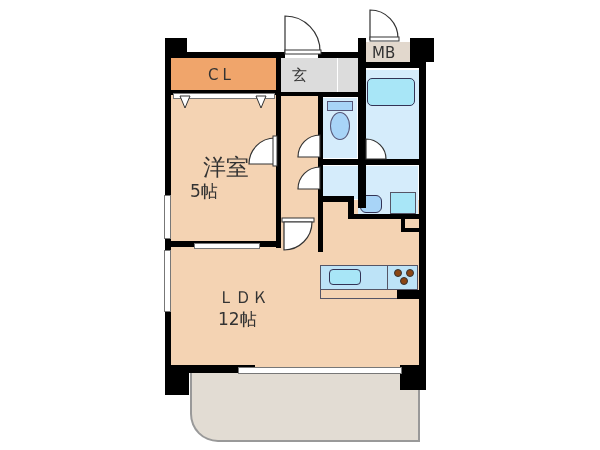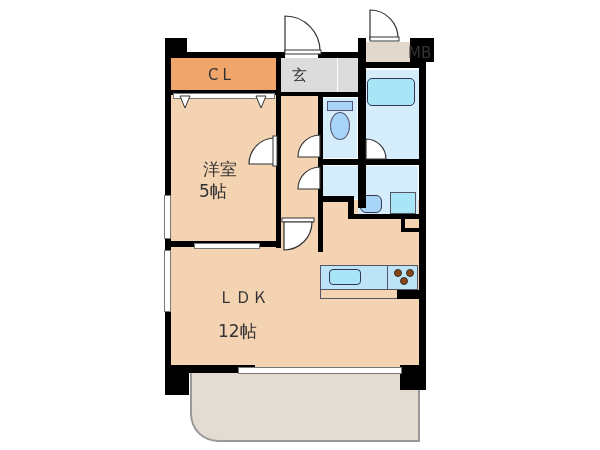--- a/index.html
+++ b/index.html
@@ -112,18 +112,18 @@
     <path d="M2,2 A20,20 0 0 1 22,22 L2,22 Z" fill="#fff" stroke="#333" stroke-width="1.2"></path>
   </svg>
 
   <svg style="left:282px;top:218px;" width="36" height="34">
     <rect x="0" y="0" width="32" height="4" fill="#fff" stroke="#333" stroke-width="1"></rect>
     <path d="M2,4 L2,32 A28,28 0 0 0 30,4 Z" fill="#fff" stroke="#333" stroke-width="1.2"></path>
   </svg>
 
   <div class="label" style="left:208px;top:66px;font-size:15px;letter-spacing:4px;">CL</div>
   <div class="label" style="left:292px;top:66px;font-size:15px;">玄</div>
-  <div class="label" style="left:372px;top:44px;font-size:15px;margin-left:36px;">MB</div>
-  <div class="label" style="left:203px;top:160px;font-size:17px;">洋室</div>
-  <div class="label" style="left:199px;top:182px;font-size:17px;text-align:right;">5帖</div>
+  <div class="label" style="left:372px;top:44px;font-size:15px;">MB</div>
+  <div class="label" style="left:203px;top:160px;font-size:23px;font-family:Liberation Mono, monospace;">洋室</div>
+  <div class="label" style="left:190px;top:182px;font-size:17px;text-align:right;">5帖</div>
   <div class="label" style="left:218px;top:288px;font-size:17px;">ＬＤＫ</div>
-  <div class="label" style="left:218px;top:310px;font-size:17px;margin-top:12px;">12帖</div>
+  <div class="label" style="left:218px;top:310px;font-size:17px;">12帖</div>
 </div>
 
 </body></html>

